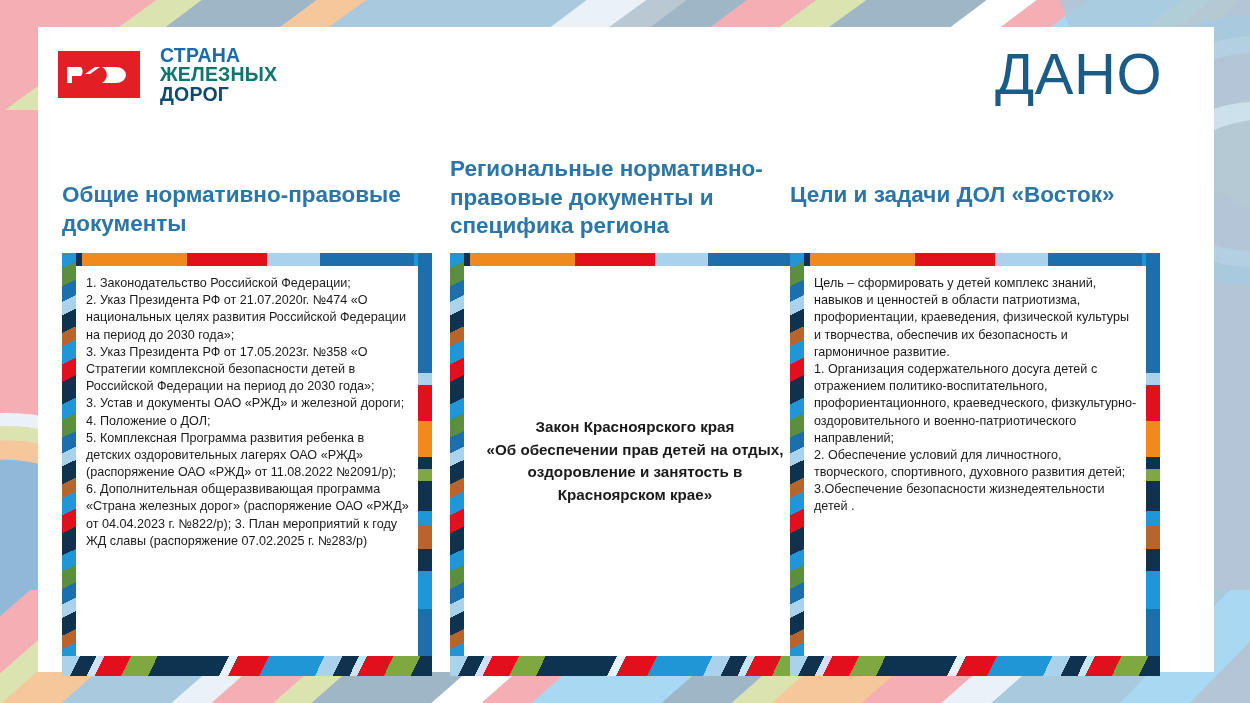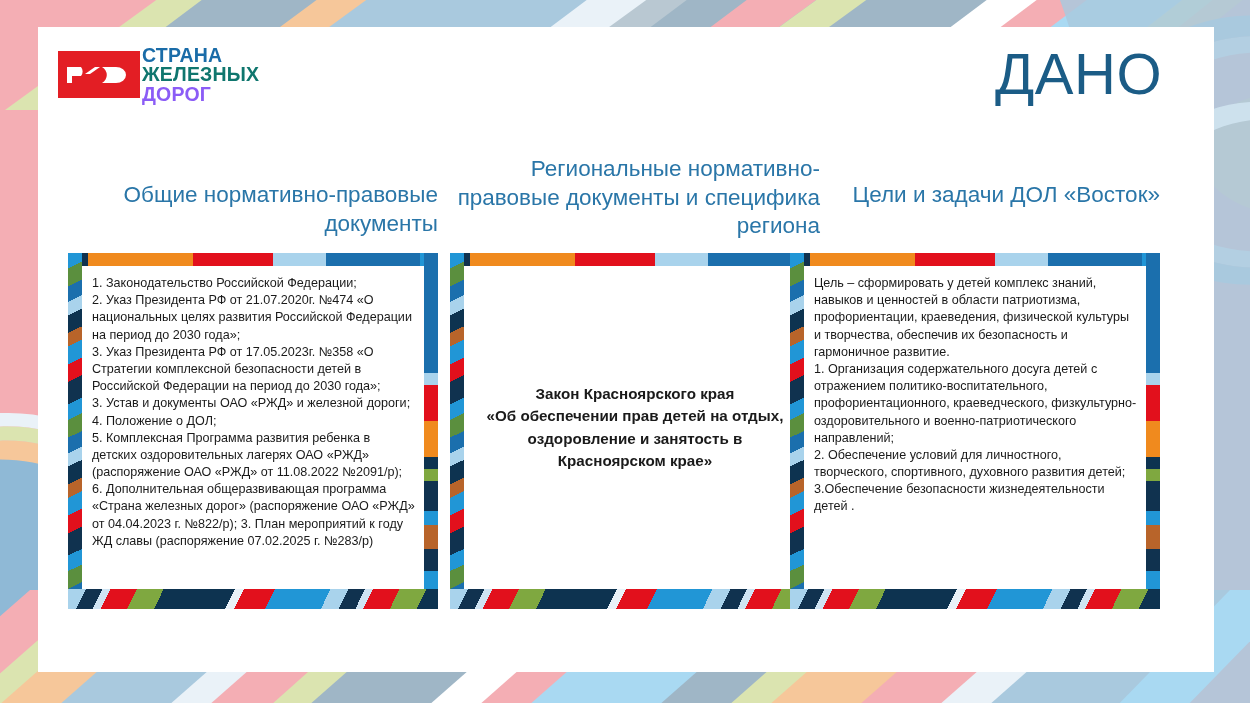--- a/index.html
+++ b/index.html
@@ -18,70 +18,70 @@
     position: absolute;
     left: 38px; top: 27px;
     width: 1176px; height: 645px;
     background: #ffffff;
     z-index: 2;
   }
 
   
   #logo-block {
     position: absolute; left: 20px; top: 19px;
-    display: flex; align-items: center; gap: 2px;
+    display: flex; align-items: center; gap: 20px;
   }
   #logo-mark {
     width: 82px; height: 47px;
     background: #e31e24;
     display: flex; align-items: center; justify-content: center;
   }
   #logo-mark svg { display:block; }
   #logo-words {
     line-height: 0.99;
     font-weight: bold;
     font-size: 19.5px;
     letter-spacing: 0.2px;
   }
   .lw1 { color: #1a6ca8; }
   .lw2 { color: #0f766e; }
-  .lw3 { color: #8b5cf6; }
+  .lw3 { color: #0c4a6e; }
 
   
   #slide-title {
     position: absolute;
     right: 52px; top: 18px;
     font-size: 58px;
     color: #1b5c86;
     font-weight: normal;
     letter-spacing: 0.5px;
     line-height: 1;
   }
 
   
   .column { position: absolute; top: 128px; }
-  #col-1 { left: 30px;  width: 370px; }
+  #col-1 { left: 24px;  width: 370px; }
   #col-2 { left: 412px; width: 370px; }
   #col-3 { left: 752px; width: 370px; }
 
   .col-heading {
     color: #2a76a8;
     font-size: 22.5px;
     line-height: 1.27;
-    text-align: right;
-    font-weight: normal;
+    text-align: left;
+    font-weight: bold;
     min-height: 92px;
   }
   #col-1 .col-heading, #col-3 .col-heading { padding-top: 26px; }
 
   
   .frame {
     position: relative;
     margin-top: 6px;
-    height: 356px;
+    height: 423px;
     background: #fff;
     padding: 14px 10px 16px 14px;
   }
   .frame-top, .frame-bottom, .frame-left, .frame-right {
     position: absolute;
   }
   .frame-top  { left: 0; right: 0; top: 0;  height: 13px; }
   .frame-bottom { left: 0; right: 0; bottom: 0; height: 20px; }
   .frame-left { left: 0;  top: 0; bottom: 0; width: 14px; }
   .frame-right{ right: 0; top: 0; bottom: 0; width: 14px; }

